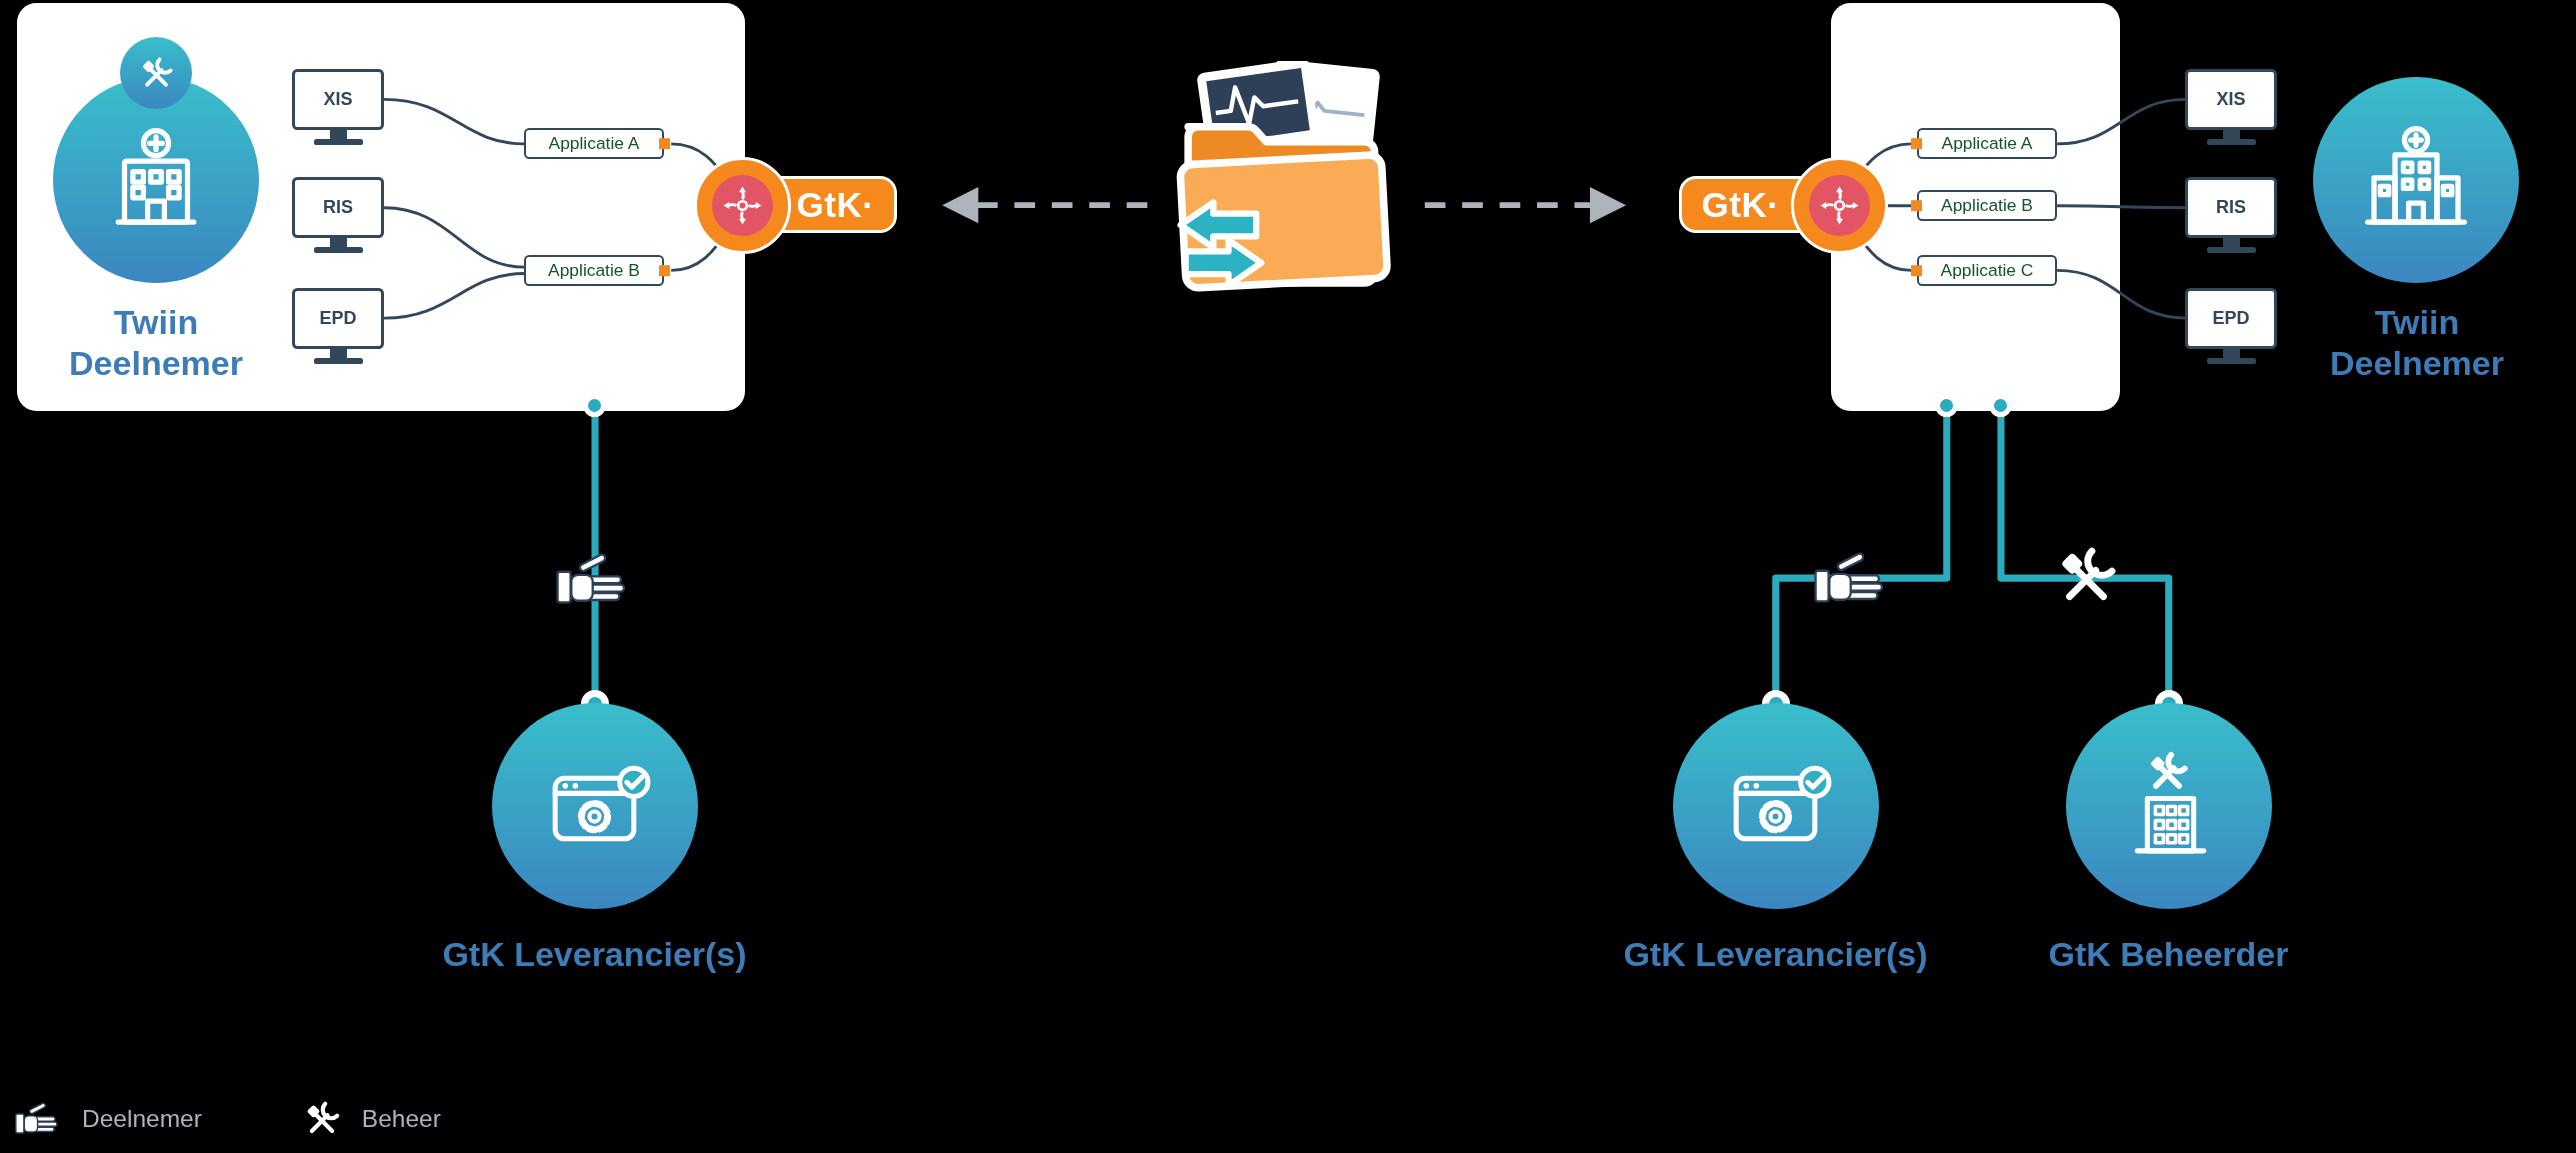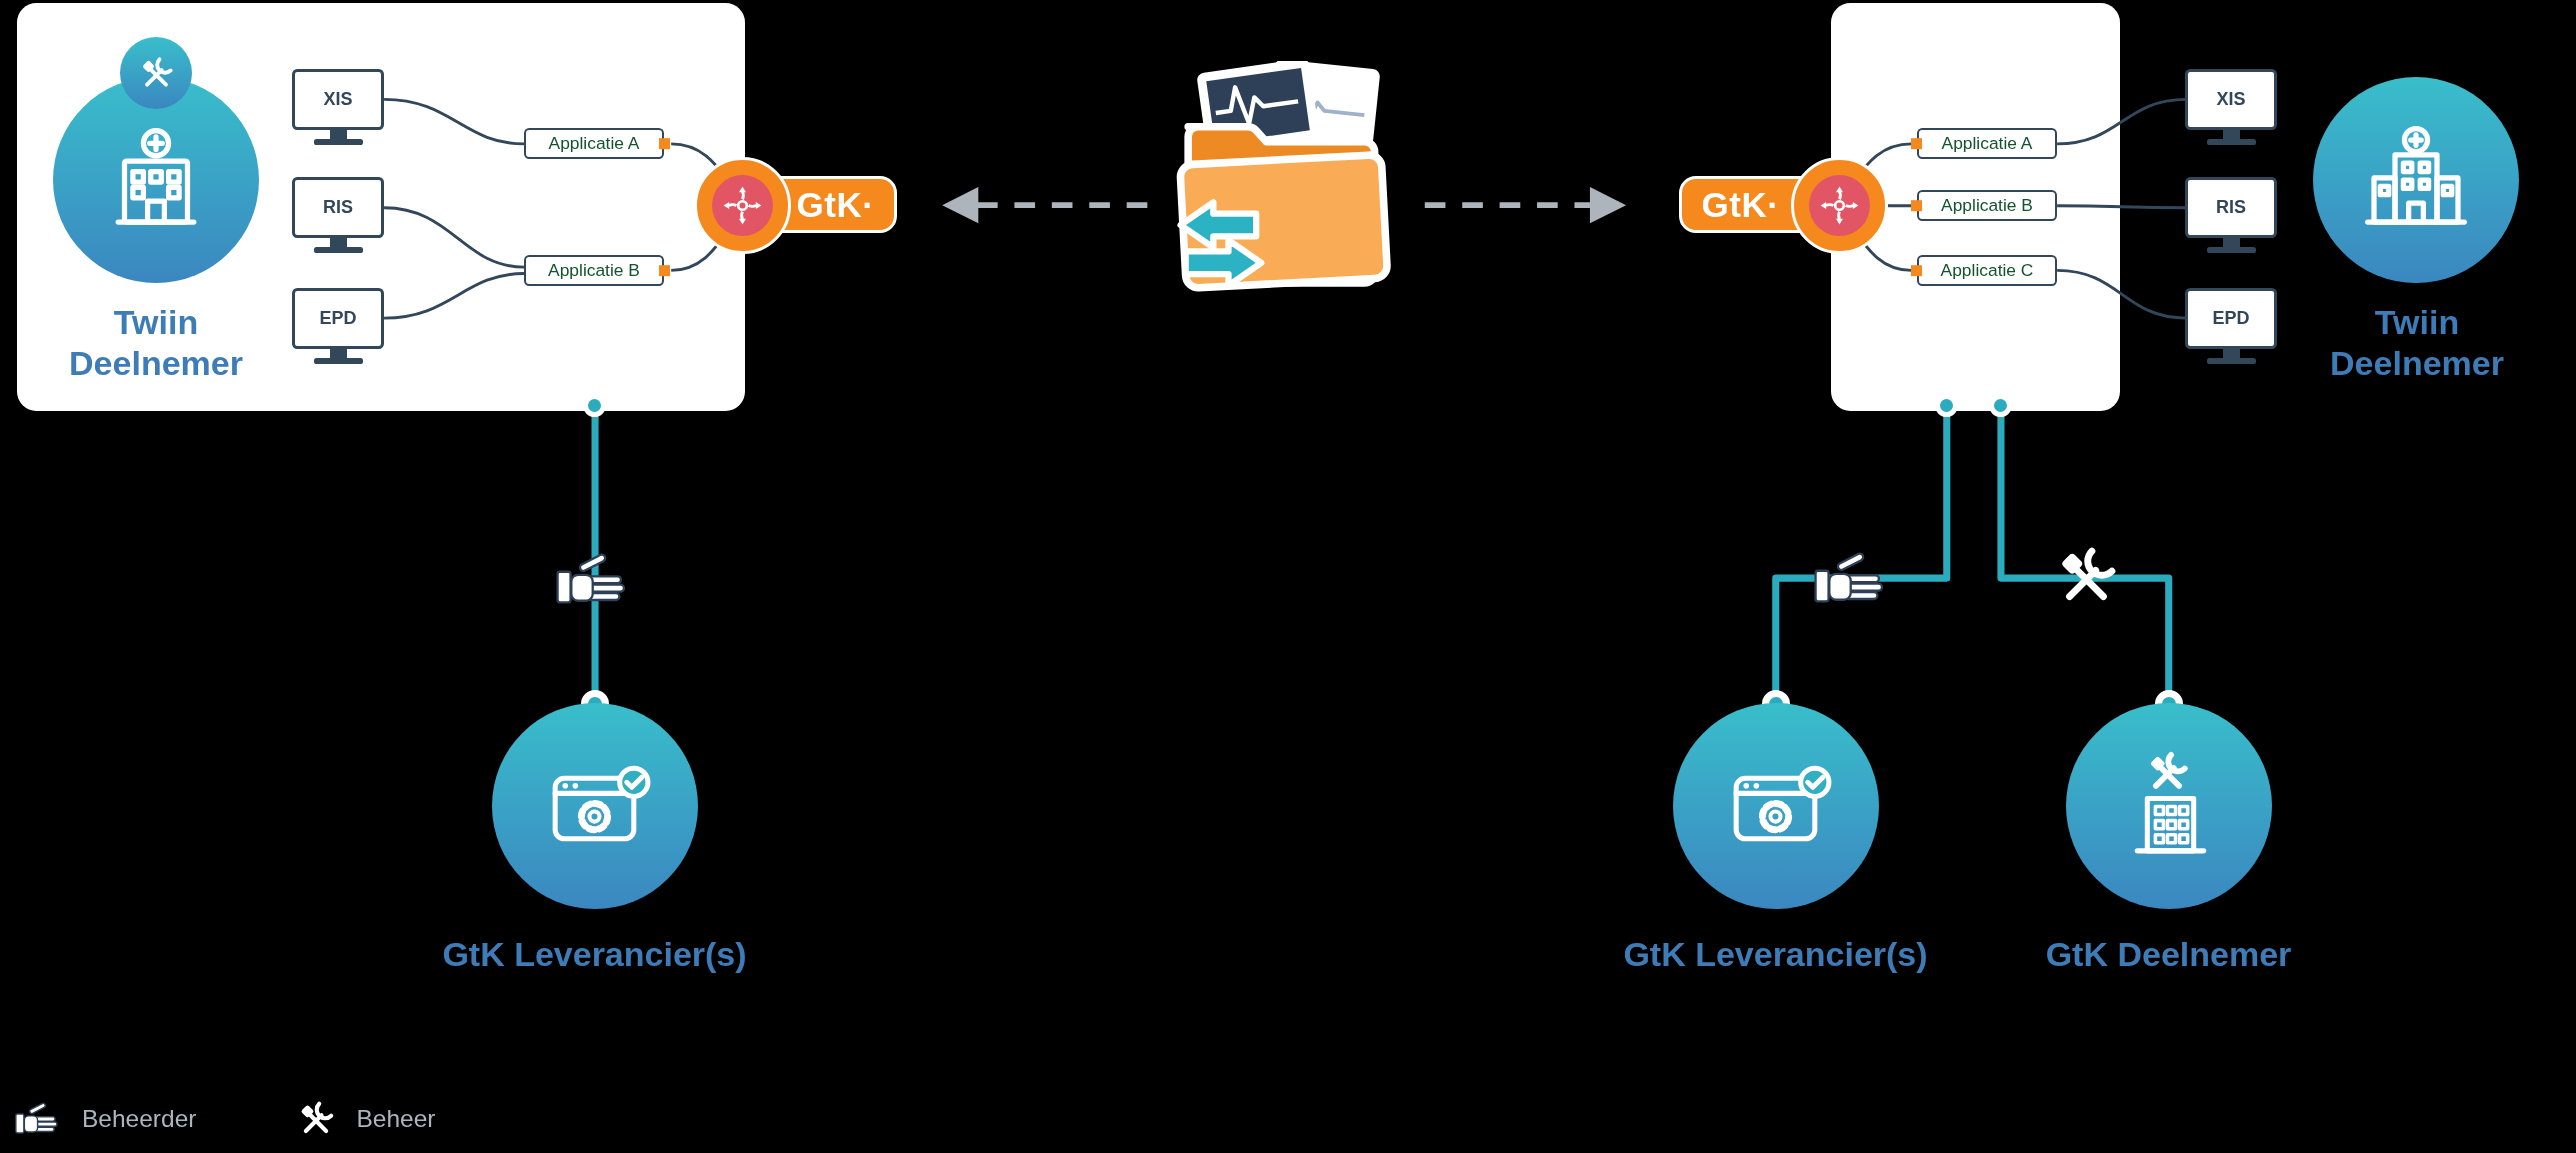--- a/index.html
+++ b/index.html
@@ -374,34 +374,34 @@
           <rect x="70" y="60" width="8" height="8"></rect>
         <rect x="46" y="74" width="8" height="8"></rect>
           <rect x="58" y="74" width="8" height="8"></rect>
           <rect x="70" y="74" width="8" height="8"></rect>
         <rect x="46" y="88" width="8" height="8"></rect>
           <rect x="58" y="88" width="8" height="8"></rect>
           <rect x="70" y="88" width="8" height="8"></rect>
       </g>
     </svg>
   </div>
-  <div class="label-blue" style="left:1975px;top:934px;width:387px">GtK Deelnemer</div>
+  <div class="label-blue" style="left:1975px;top:934px;width:387px">GtK Beheerder</div>
 
   <div class="legend">
     <svg width="52" height="45" viewBox="0 0 110 95">
       <g fill="#fff" stroke="#2E4057" stroke-width="3" stroke-linejoin="round">
         <rect x="45" y="44" width="44" height="9" rx="4.5"></rect>
         <rect x="47" y="55" width="46" height="9" rx="4.5"></rect>
         <rect x="45" y="66" width="42" height="9" rx="4.5"></rect>
         <rect x="36" y="28" width="36" height="9" rx="4.5" transform="rotate(-27 40 34)"></rect>
         <rect x="24" y="42" width="28" height="34" rx="9"></rect>
         <rect x="6" y="38" width="17" height="40" rx="3"></rect>
       </g>
     </svg>
-    <span class="legend-text">Beheerder</span>
+    <span class="legend-text">Deelnemer</span>
     <svg width="46" height="46" viewBox="0 0 100 100" style="margin-left:97px">
       <g fill="none" stroke="#fff" stroke-width="9" stroke-linecap="round">
         <path d="M28 76 L62 42"></path>
         <path d="M57 17 a16 16 0 1 0 26 26"></path>
         <path d="M72 76 L38 42"></path>
       </g>
       <rect x="21" y="23" width="21" height="21" rx="5" fill="#fff" transform="rotate(45 31.5 33.5)"></rect>
     </svg>
     <span class="legend-text">Beheer</span>
   </div>

